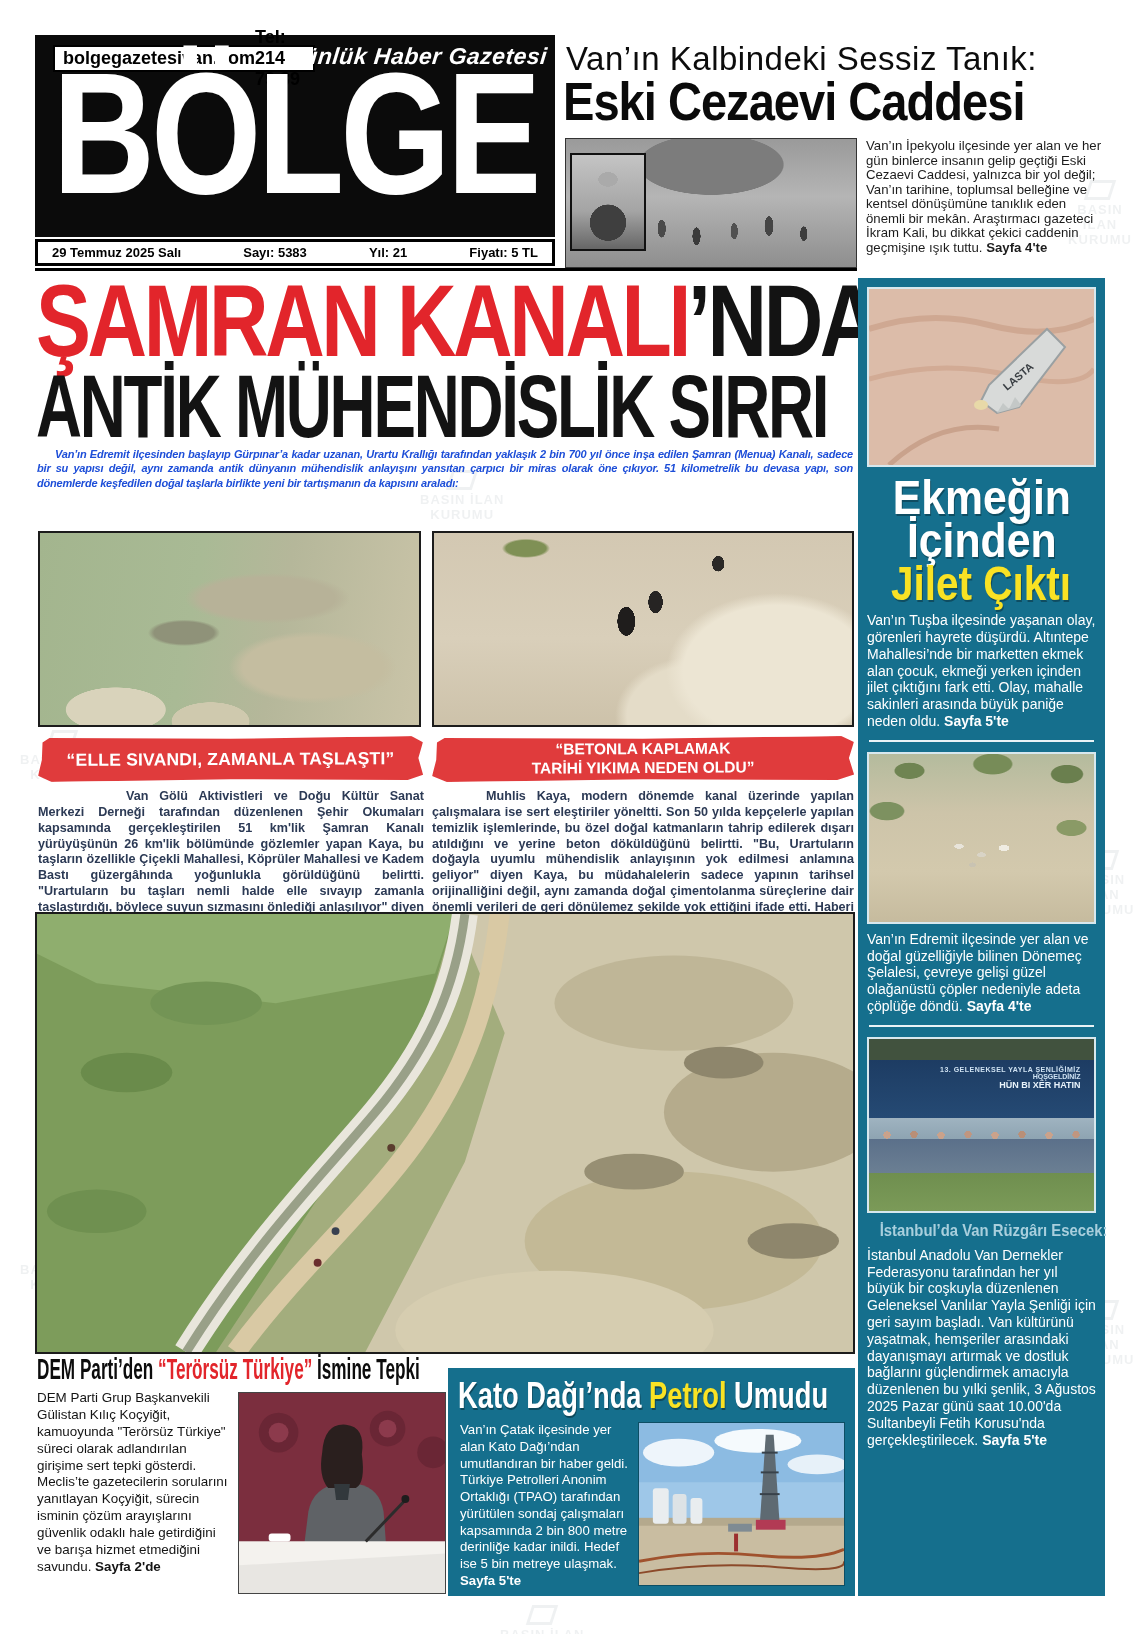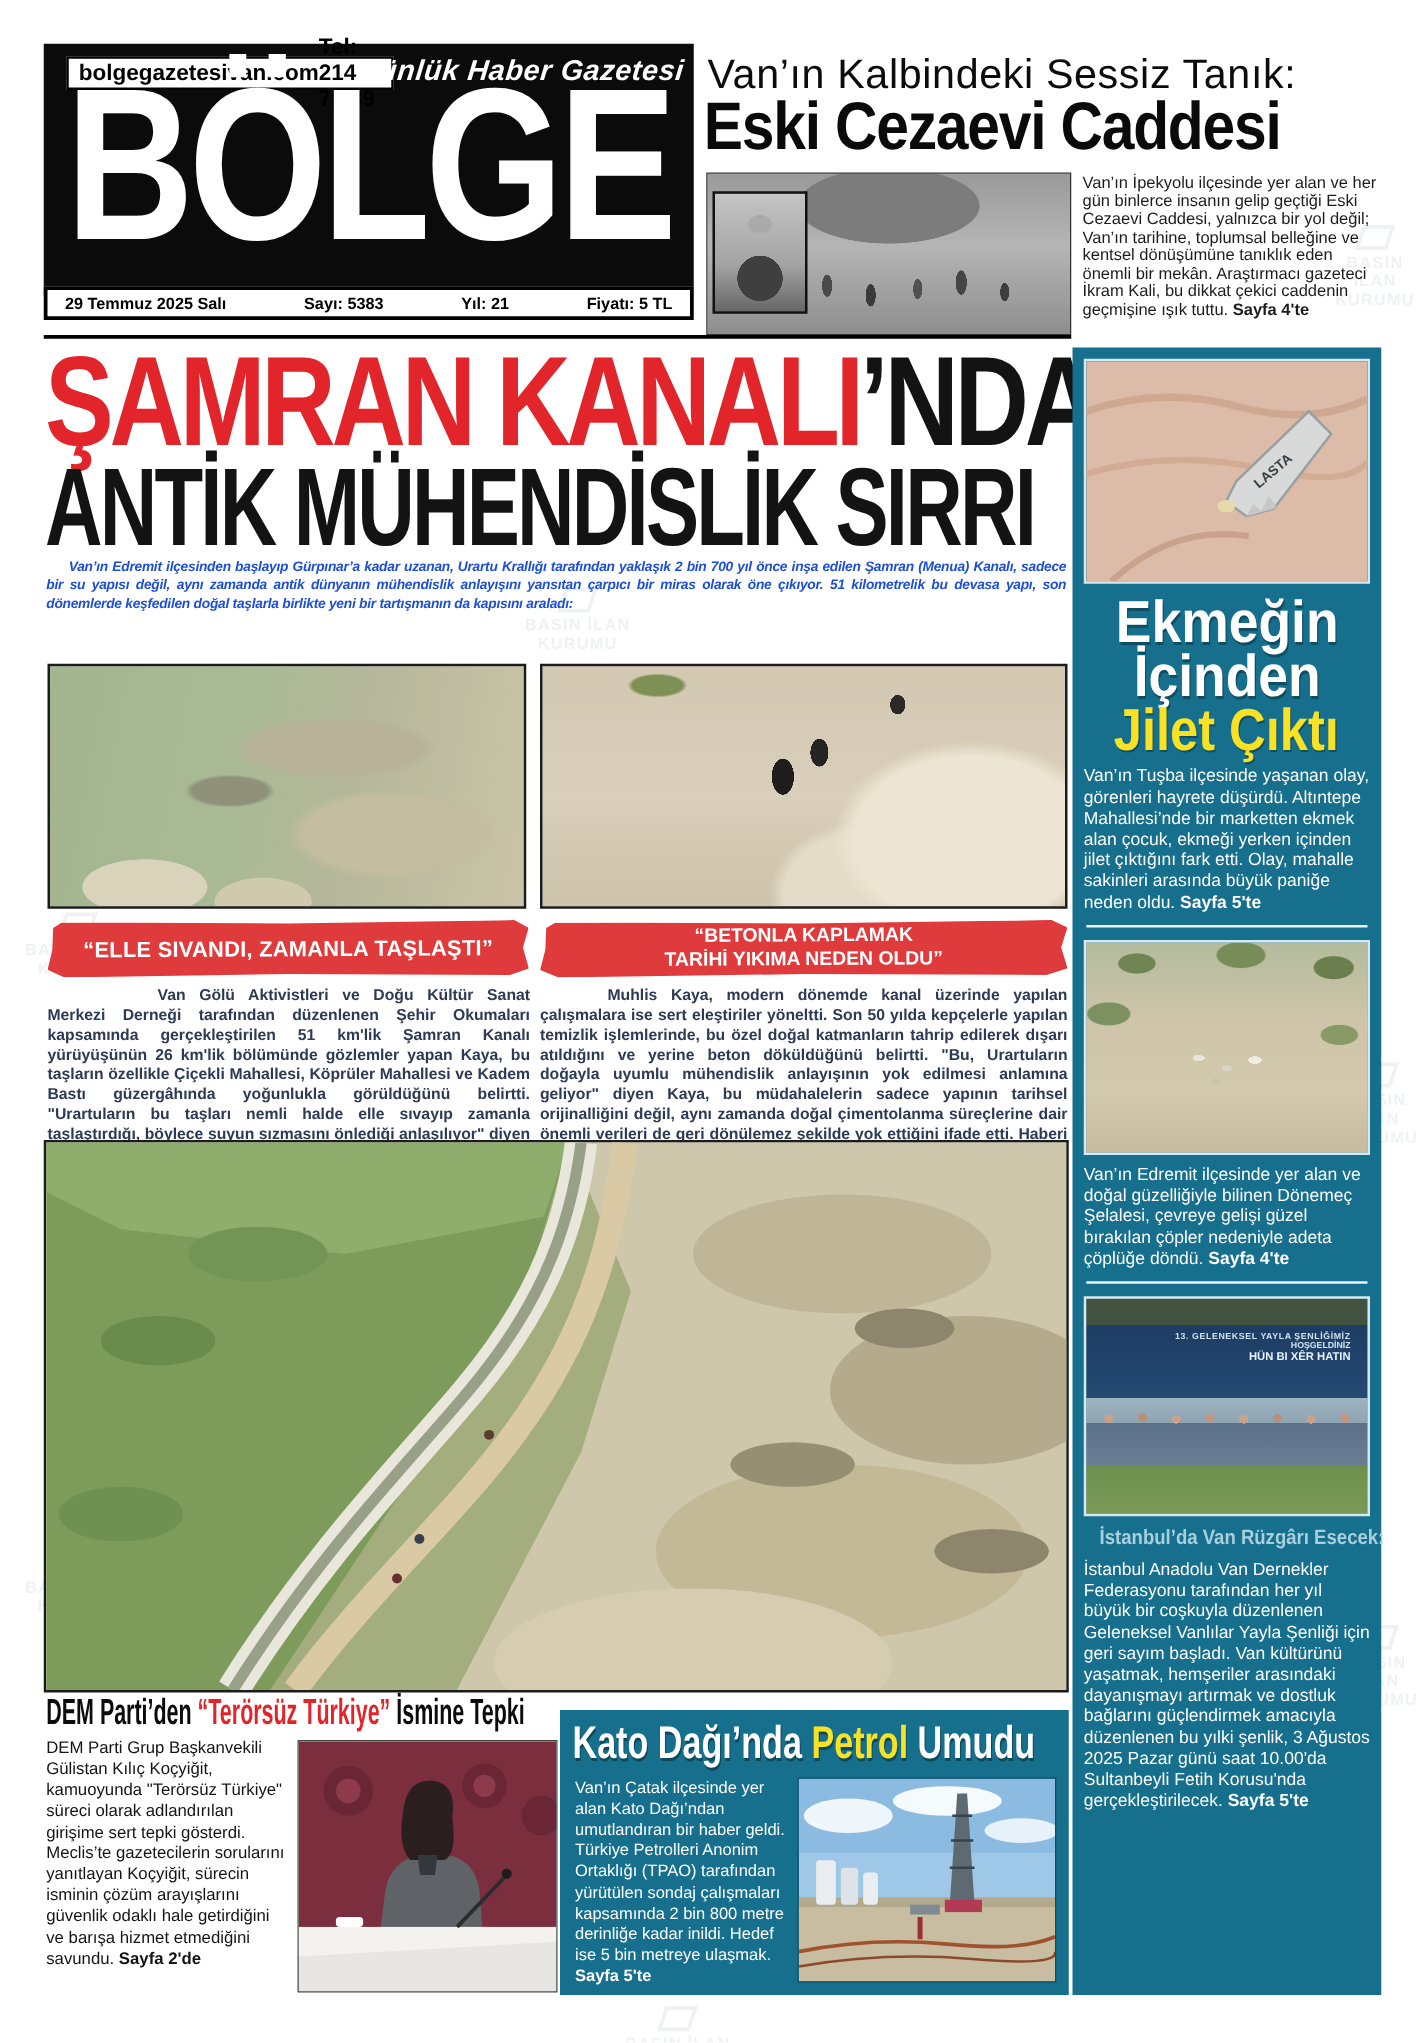--- a/index.html
+++ b/index.html
@@ -12,21 +12,21 @@
   .wm .cube { display:block; width:26px; height:20px; border:3px solid #5a6d78; margin:0 auto 2px auto; transform:skewX(-18deg); }
   .wm span { display:block; font-weight:bold; font-size:13px; letter-spacing:1px; }
 
   
   .masthead { position:absolute; left:35px; top:35px; width:520px; height:202px; background:#0b0b0b; }
   .mh-contact { position:absolute; left:18px; top:10px; width:262px; height:27px; background:#fff; border:2px solid #000;
                 display:flex; align-items:center; justify-content:space-between; padding:0 8px; font-weight:bold; font-size:18px; color:#000; }
   .mh-tagline { position:absolute; right:8px; top:8px; color:#fff; font-weight:bold; font-style:italic; font-size:23px; transform:skewX(-6deg); letter-spacing:.5px; }
   .mh-logo { position:absolute; left:0; right:0; top:30px; text-align:center; color:#fff; font-weight:bold; font-size:142px;
              letter-spacing:-4px; transform:scale(1,1.22); transform-origin:50% 60%; line-height:1; }
-  .infobar { position:absolute; left:35px; top:229px; width:520px; height:27px; background:#fff; border:3px solid #000;
+  .infobar { position:absolute; left:35px; top:239px; width:520px; height:27px; background:#fff; border:3px solid #000;
              display:flex; align-items:center; justify-content:space-between; padding:0 14px; font-weight:bold; font-size:13px; color:#000; }
 
   
   .tr-kicker { position:absolute; left:566px; top:40px; width:545px; font-size:33px; color:#0c0c0c; letter-spacing:.5px; white-space:nowrap; }
   .tr-head { position:absolute; left:563px; top:74px; font-weight:bold; font-size:48px; letter-spacing:-1px; color:#0a0a0a; white-space:nowrap;
              transform:scale(.98,1.12); transform-origin:0 50%; }
   .tr-photo { position:absolute; left:565px; top:138px; width:292px; height:130px; border:1px solid #333;
               background:
                 radial-gradient(14px 28px at 18% 72%, #3c3c3c 40%, transparent 41%),
                 radial-gradient(10px 22px at 33% 70%, #4a4a4a 40%, transparent 41%),
@@ -343,21 +343,21 @@
     <div class="sb-head s1">
       <span class="line">Ekmeğin</span><br>
       <span class="line">İçinden</span><br>
       <span class="line yel">Jilet Çıktı</span>
     </div>
     <p class="sb-body"><span class="ind">Van’ın Tuşba ilçesinde yaşanan olay, görenleri hayrete düşürdü. Altıntepe Mahallesi’nde bir marketten ekmek alan çocuk, ekmeği yerken içinden jilet çıktığını fark etti. Olay, mahalle sakinleri arasında büyük paniğe neden oldu. </span><b>Sayfa 5'te</b></p>
 
     <div class="sb-div"></div>
     <div class="sb-photo photo-trash"></div>
 
-    <p class="sb-body"><span class="ind">Van’ın Edremit ilçesinde yer alan ve doğal güzelliğiyle bilinen Dönemeç Şelalesi, çevreye gelişi güzel bırakılan çöpler nedeniyle adeta çöplüğe döndü. </span><b>Sayfa 4'te</b></p>
+    <p class="sb-body"><span class="ind">Van’ın Edremit ilçesinde yer alan ve doğal güzelliğiyle bilinen Dönemeç Şelalesi, çevreye gelişi güzel olağanüstü çöpler nedeniyle adeta çöplüğe döndü. </span><b>Sayfa 4'te</b></p>
 
     <div class="sb-div"></div>
     <div class="sb-photo photo-group">
       <div class="banner-text">
         <div class="bl1">13. GELENEKSEL YAYLA ŞENLİĞİMİZ</div>
         <div class="bl2">HOŞGELDİNİZ</div>
         <div class="bl3">HÜN BI XÊR HATIN</div>
       </div>
       <div class="heads"></div>
     </div>

